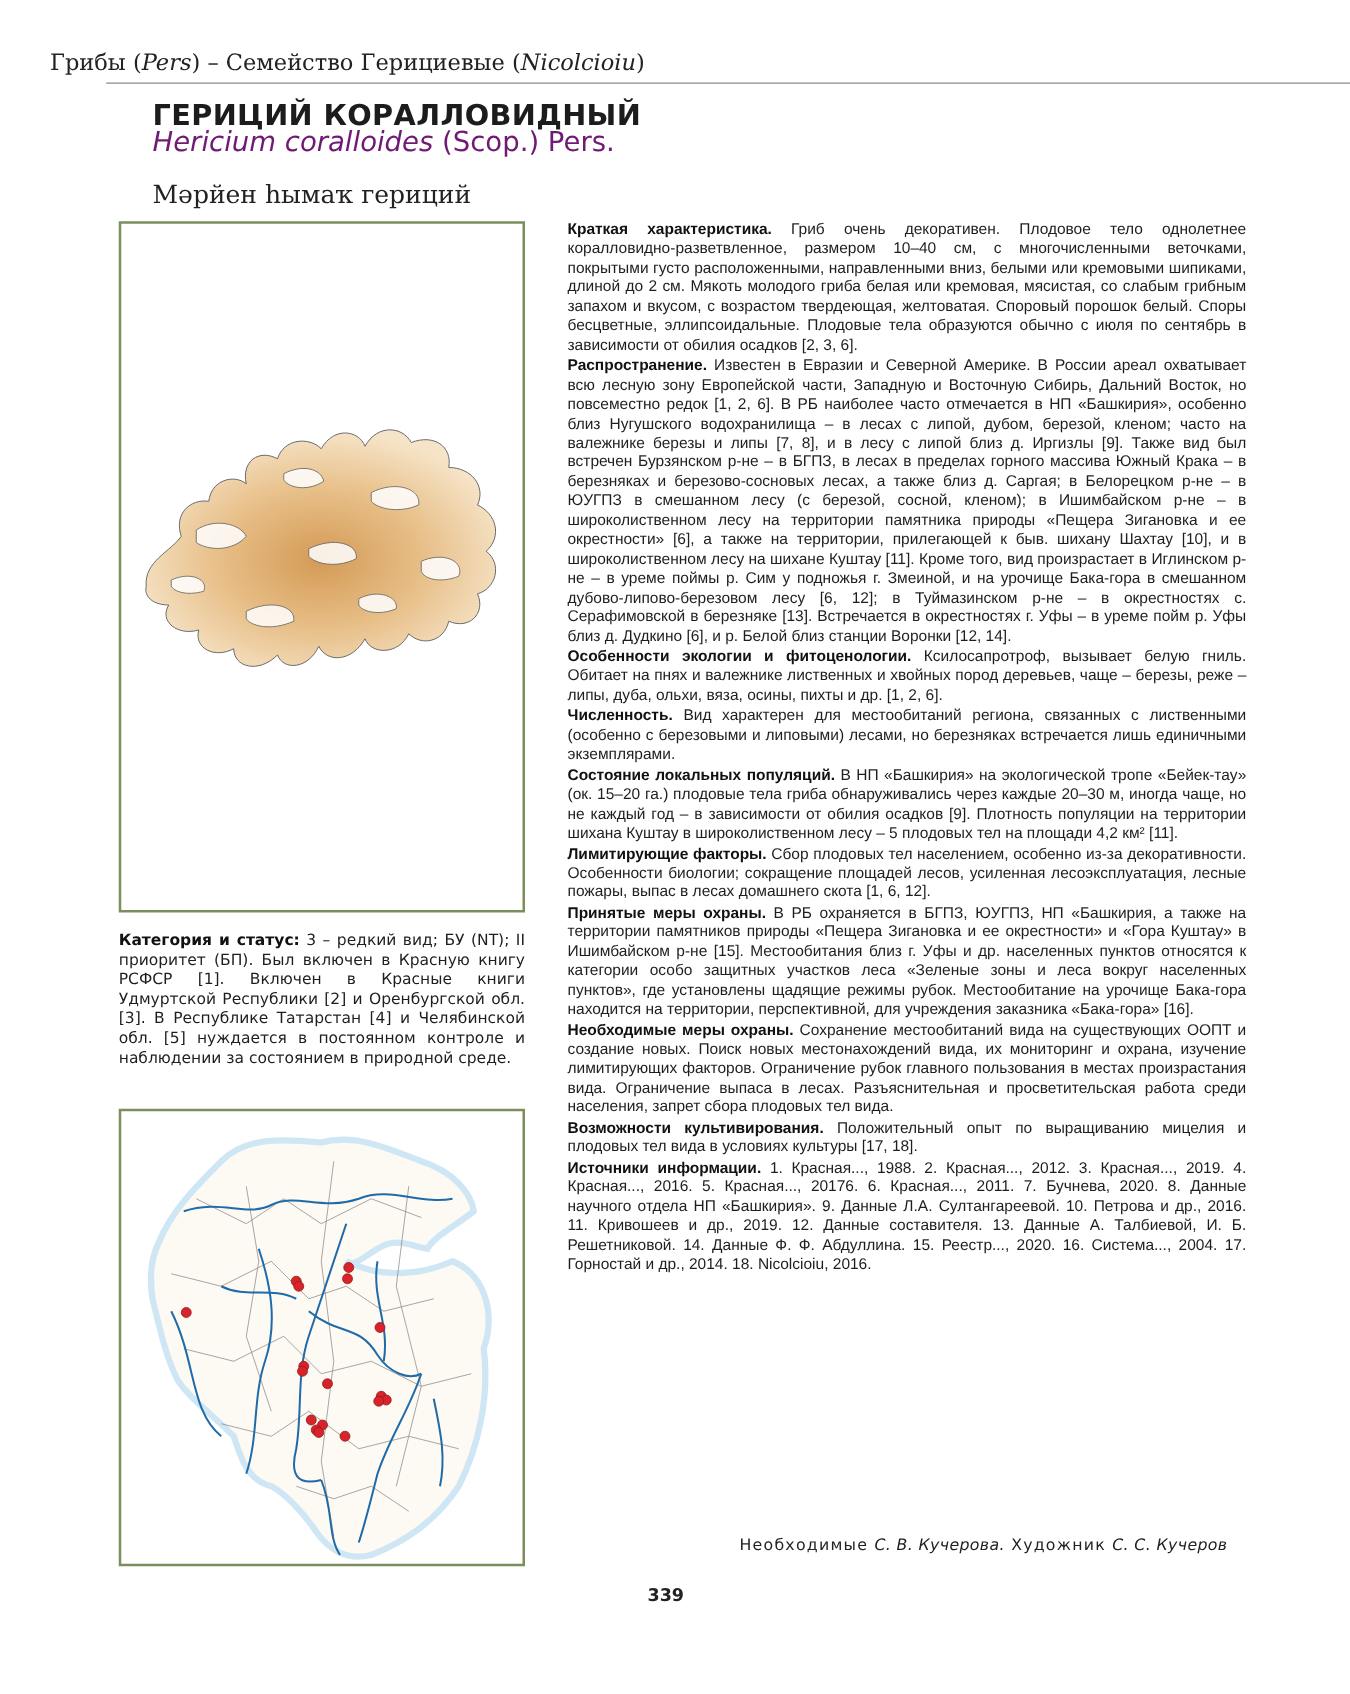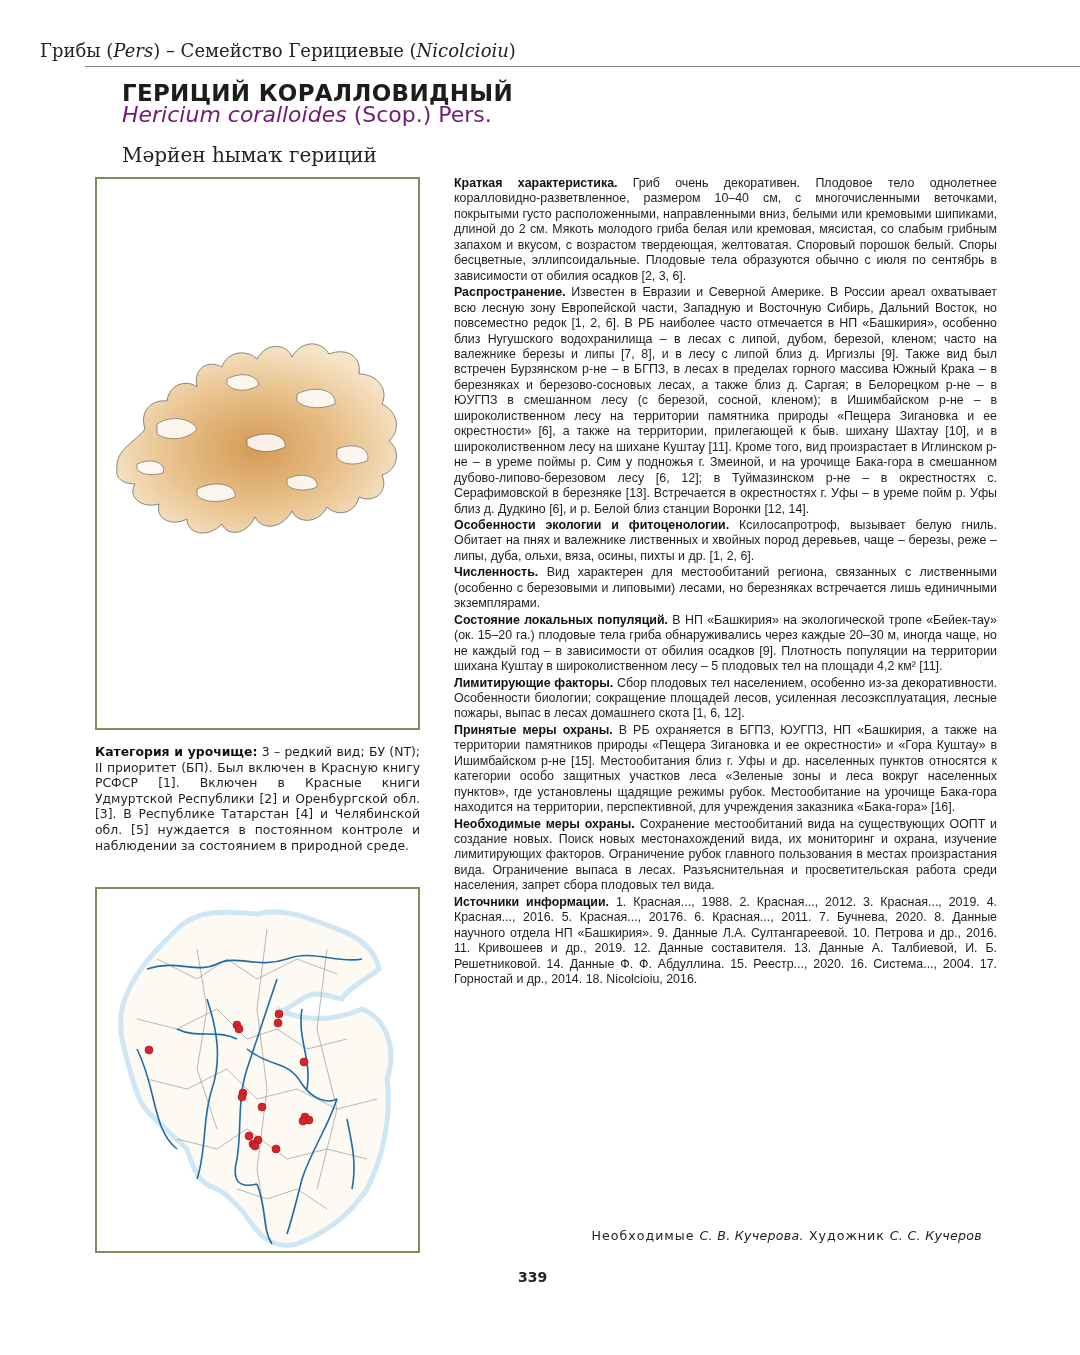--- a/index.html
+++ b/index.html
@@ -83,21 +83,21 @@
       <path fill="#ffffff" opacity="0.85" d="M150,260 C170,250 190,256 188,268 C172,276 155,272 150,266 Z"></path>
       <path fill="#ffffff" opacity="0.85" d="M240,270 C258,262 275,270 270,282 C255,288 242,284 240,278 Z"></path>
       <path fill="#ffffff" opacity="0.85" d="M100,310 C120,300 140,306 138,318 C120,326 104,322 100,316 Z"></path>
       <path fill="#ffffff" opacity="0.85" d="M40,285 C55,278 70,284 66,294 C52,298 42,294 40,290 Z"></path>
       <path fill="#ffffff" opacity="0.85" d="M190,300 C205,292 222,298 220,308 C206,314 192,310 190,305 Z"></path>
     </g>
   </svg>
 </div>
 
 <div class="status-box">
-  <b>Категория и урочище:</b><span> 3 – редкий вид; БУ (NT); II приоритет (БП). Был включен в Красную книгу РСФСР [1]. Включен в Красные книги Удмуртской Республики [2] и Оренбургской обл. [3]. В Республике Татарстан [4] и Челябинской обл. [5] нуждается в постоянном контроле и наблюдении за состоянием в природной среде.</span>
+  <b>Категория и статус:</b><span> 3 – редкий вид; БУ (NT); II приоритет (БП). Был включен в Красную книгу РСФСР [1]. Включен в Красные книги Удмуртской Республики [2] и Оренбургской обл. [3]. В Республике Татарстан [4] и Челябинской обл. [5] нуждается в постоянном контроле и наблюдении за состоянием в природной среде.</span>
 </div>
 
 <div class="frame map-frame">
   <svg width="321" height="362" viewBox="0 0 321 362">
     <path fill="#fdf9f3" stroke="#cfe6f5" stroke-width="5" d="M30,105 C40,80 60,60 80,40 C100,20 130,22 160,25 C185,18 210,28 240,40 C265,48 280,65 282,80 C270,90 250,100 245,110 C232,108 220,100 205,110 C192,118 185,125 180,120 C200,130 230,135 265,120 C290,130 300,160 290,190 C295,230 285,270 270,300 C250,330 225,345 200,355 C180,360 165,350 155,335 C145,320 130,305 120,300 C100,295 95,275 90,260 C70,240 55,230 45,215 C35,195 30,170 25,150 C22,130 25,115 30,105 Z"></path>
     <g fill="none" stroke="#8a8a8a" stroke-width="0.6">
       <path d="M60,70 L100,90 L130,70 L160,90 L200,70 L240,85"></path>
       <path d="M40,130 L80,140 L120,120 L150,150 L180,140 L210,160 L250,150"></path>
       <path d="M50,190 L90,200 L130,180 L160,210 L200,200 L240,220 L280,210"></path>
       <path d="M80,250 L120,260 L150,240 L190,270 L230,260 L270,270"></path>
@@ -142,20 +142,21 @@
 
 <div class="text-col">
   <p><b>Краткая характеристика.</b><span> Гриб очень декоративен. Плодовое тело однолетнее коралловидно-разветвленное, размером 10–40 см, с многочисленными веточками, покрытыми густо расположенными, направленными вниз, белыми или кремовыми шипиками, длиной до 2 см. Мякоть молодого гриба белая или кремовая, мясистая, со слабым грибным запахом и вкусом, с возрастом твердеющая, желтоватая. Споровый порошок белый. Споры бесцветные, эллипсоидальные. Плодовые тела образуются обычно с июля по сентябрь в зависимости от обилия осадков [2, 3, 6].</span></p>
   <p><b>Распространение.</b><span> Известен в Евразии и Северной Америке. В России ареал охватывает всю лесную зону Европейской части, Западную и Восточную Сибирь, Дальний Восток, но повсеместно редок [1, 2, 6]. В РБ наиболее часто отмечается в НП «Башкирия», особенно близ Нугушского водохранилища – в лесах с липой, дубом, березой, кленом; часто на валежнике березы и липы [7, 8], и в лесу с липой близ д. Иргизлы [9]. Также вид был встречен Бурзянском р-не – в БГПЗ, в лесах в пределах горного массива Южный Крака – в березняках и березово-сосновых лесах, а также близ д. Саргая; в Белорецком р-не – в ЮУГПЗ в смешанном лесу (с березой, сосной, кленом); в Ишимбайском р-не – в широколиственном лесу на территории памятника природы «Пещера Зигановка и ее окрестности» [6], а также на территории, прилегающей к быв. шихану Шахтау [10], и в широколиственном лесу на шихане Куштау [11]. Кроме того, вид произрастает в Иглинском р-не – в уреме поймы р. Сим у подножья г. Змеиной, и на урочище Бака-гора в смешанном дубово-липово-березовом лесу [6, 12]; в Туймазинском р-не – в окрестностях с. Серафимовской в березняке [13]. Встречается в окрестностях г. Уфы – в уреме пойм р. Уфы близ д. Дудкино [6], и р. Белой близ станции Воронки [12, 14].</span></p>
   <p><b>Особенности экологии и фитоценологии.</b><span> Ксилосапротроф, вызывает белую гниль. Обитает на пнях и валежнике лиственных и хвойных пород деревьев, чаще – березы, реже – липы, дуба, ольхи, вяза, осины, пихты и др. [1, 2, 6].</span></p>
   <p><b>Численность.</b><span> Вид характерен для местообитаний региона, связанных с лиственными (особенно с березовыми и липовыми) лесами, но березняках встречается лишь единичными экземплярами.</span></p>
   <p><b>Состояние локальных популяций.</b><span> В НП «Башкирия» на экологической тропе «Бейек-тау» (ок. 15–20 га.) плодовые тела гриба обнаруживались через каждые 20–30 м, иногда чаще, но не каждый год – в зависимости от обилия осадков [9]. Плотность популяции на территории шихана Куштау в широколиственном лесу – 5 плодовых тел на площади 4,2 км² [11].</span></p>
   <p><b>Лимитирующие факторы.</b><span> Сбор плодовых тел населением, особенно из-за декоративности. Особенности биологии; сокращение площадей лесов, усиленная лесоэксплуатация, лесные пожары, выпас в лесах домашнего скота [1, 6, 12].</span></p>
   <p><b>Принятые меры охраны.</b><span> В РБ охраняется в БГПЗ, ЮУГПЗ, НП «Башкирия, а также на территории памятников природы «Пещера Зигановка и ее окрестности» и «Гора Куштау» в Ишимбайском р-не [15]. Местообитания близ г. Уфы и др. населенных пунктов относятся к категории особо защитных участков леса «Зеленые зоны и леса вокруг населенных пунктов», где установлены щадящие режимы рубок. Местообитание на урочище Бака-гора находится на территории, перспективной, для учреждения заказника «Бака-гора» [16].</span></p>
   <p><b>Необходимые меры охраны.</b><span> Сохранение местообитаний вида на существующих ООПТ и создание новых. Поиск новых местонахождений вида, их мониторинг и охрана, изучение лимитирующих факторов. Ограничение рубок главного пользования в местах произрастания вида. Ограничение выпаса в лесах. Разъяснительная и просветительская работа среди населения, запрет сбора плодовых тел вида.</span></p>
+  <p><b>Возможности культивирования.</b><span> Положительный опыт по выращиванию мицелия и плодовых тел вида в условиях культуры [17, 18].</span></p>
   <p><b>Источники информации.</b><span> 1. Красная..., 1988. 2. Красная..., 2012. 3. Красная..., 2019. 4. Красная..., 2016. 5. Красная..., 20176. 6. Красная..., 2011. 7. Бучнева, 2020. 8. Данные научного отдела НП «Башкирия». 9. Данные Л.А. Султангареевой. 10. Петрова и др., 2016. 11. Кривошеев и др., 2019. 12. Данные составителя. 13. Данные А. Талбиевой, И. Б. Решетниковой. 14. Данные Ф. Ф. Абдуллина. 15. Реестр..., 2020. 16. Система..., 2004. 17. Горностай и др., 2014. 18. Nicolcioiu, 2016.</span></p>
 </div>
 
 <div class="credits">
   <span>Необходимые </span><i>С. В. Кучерова.</i><span> Художник </span><i>С. С. Кучеров</i>
 </div>
 
 <div class="page-number">339</div>
 
 </body></html>

